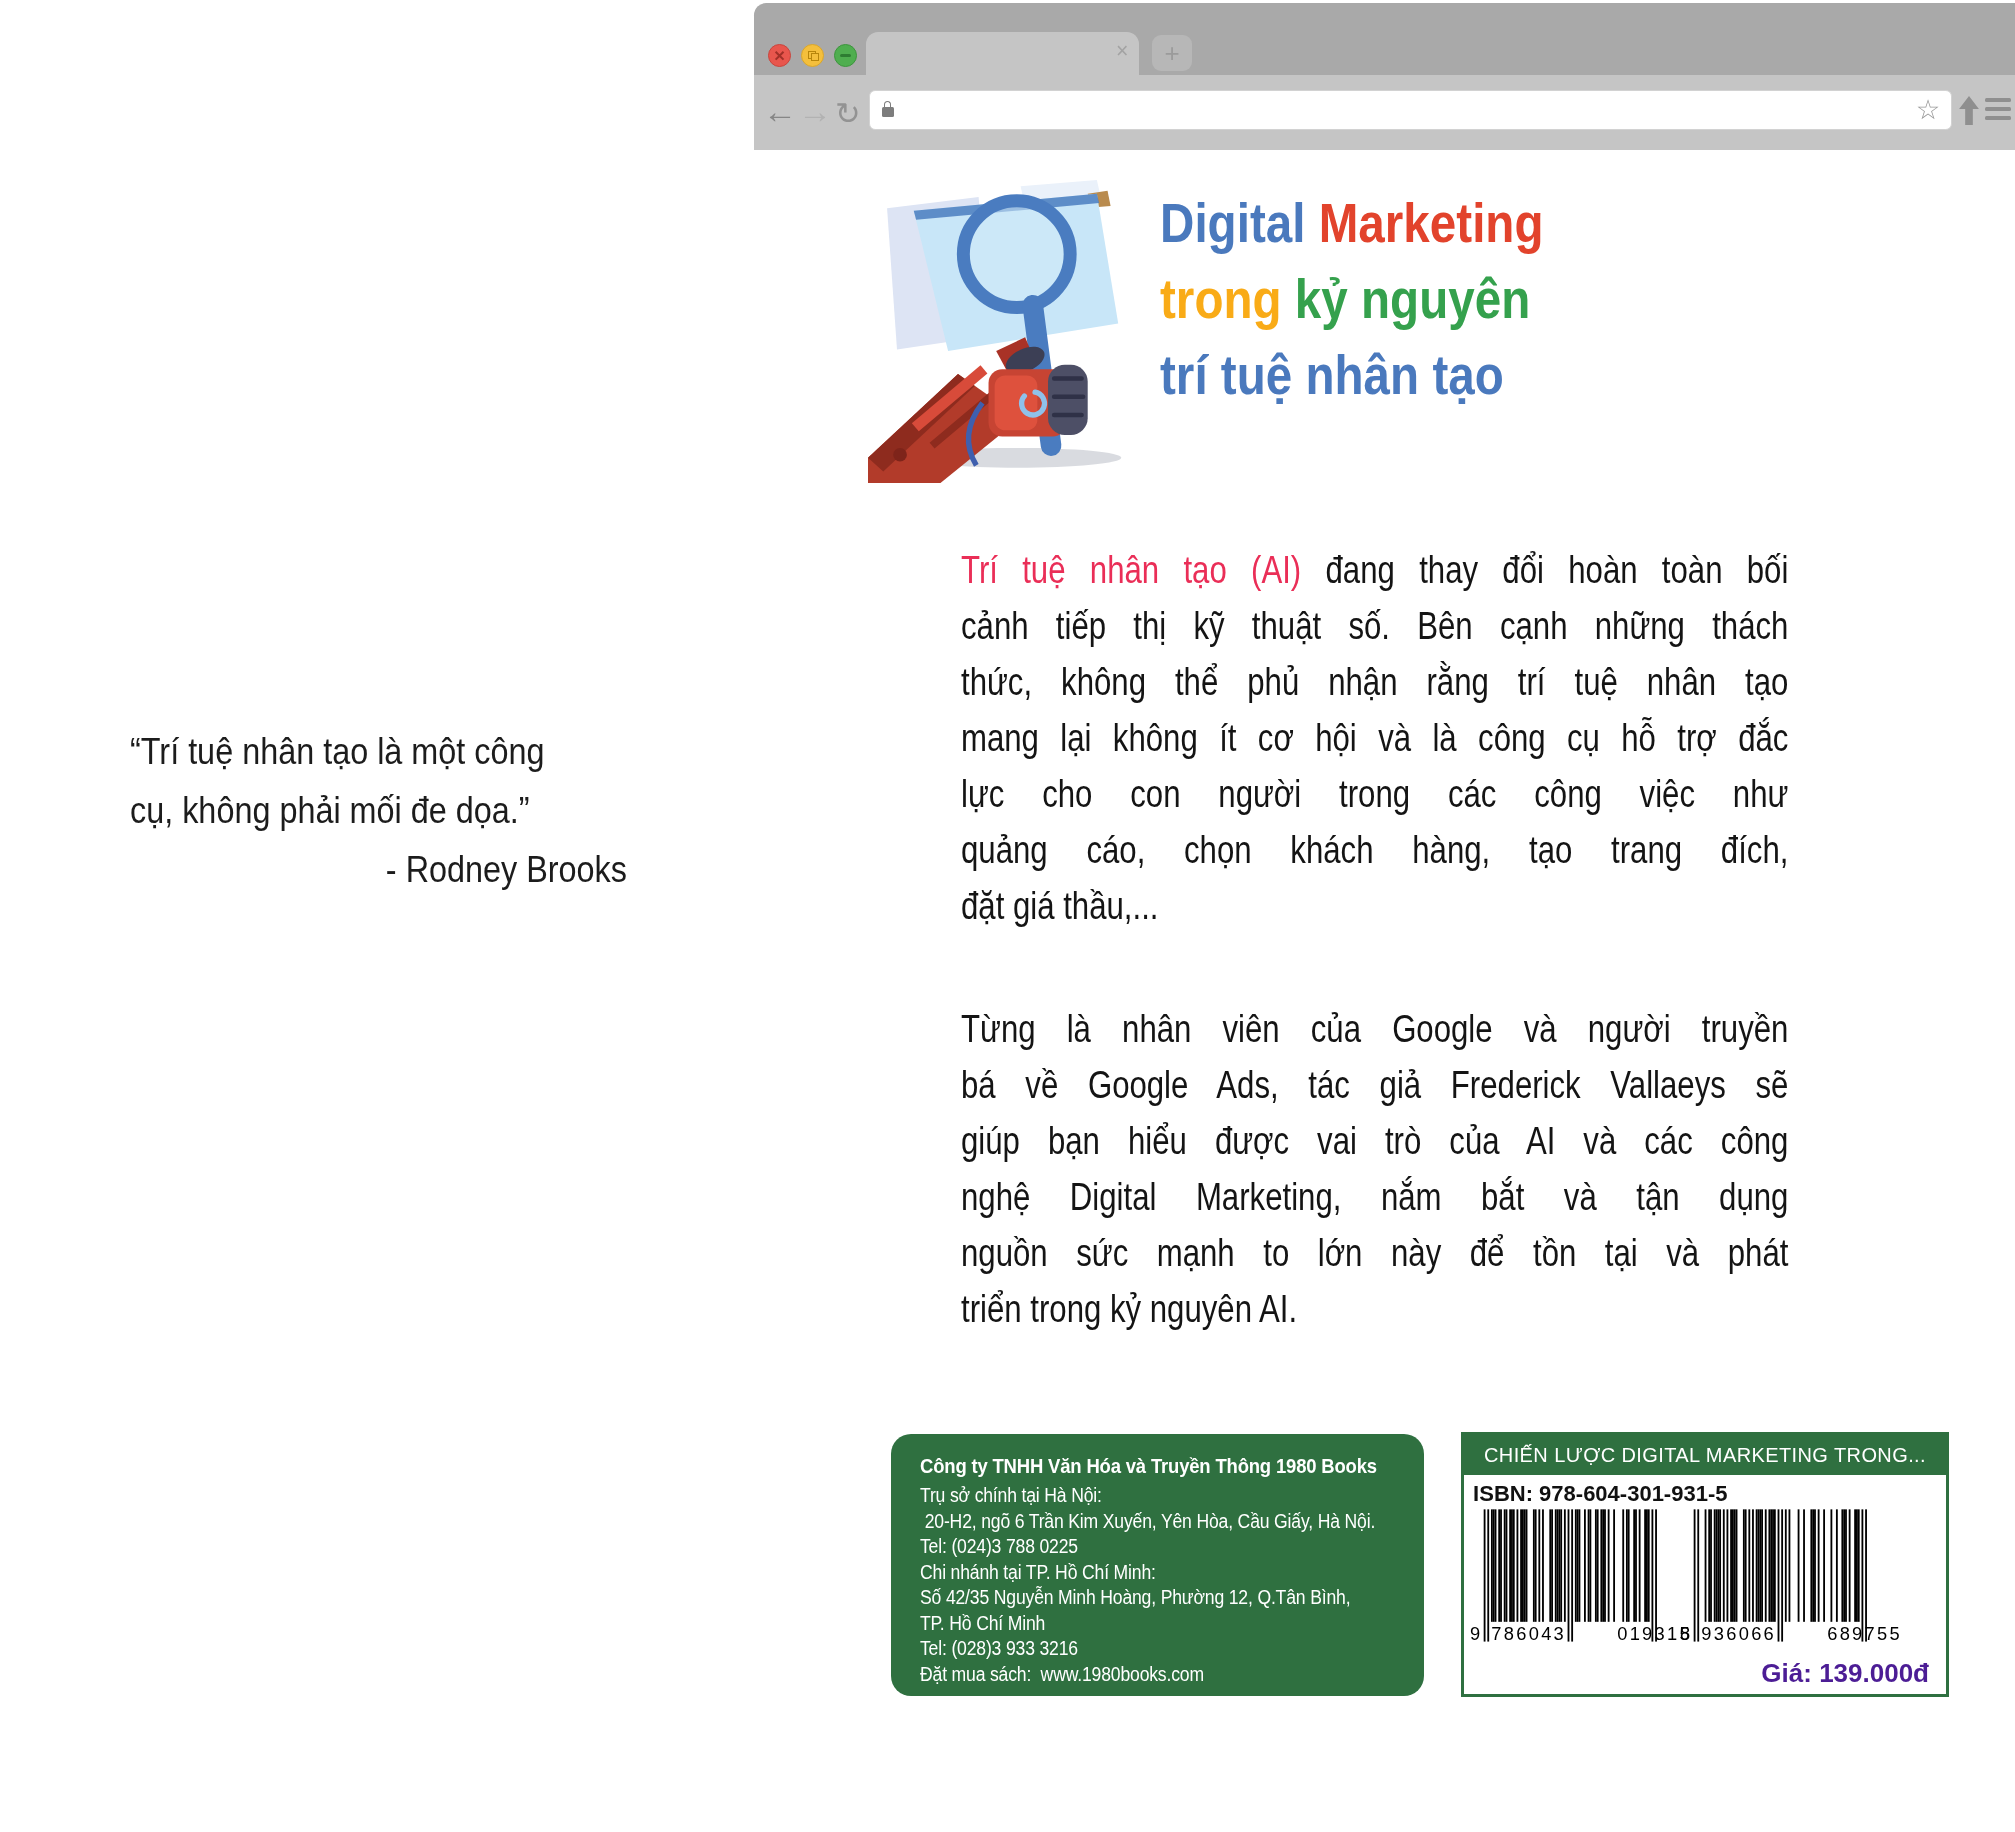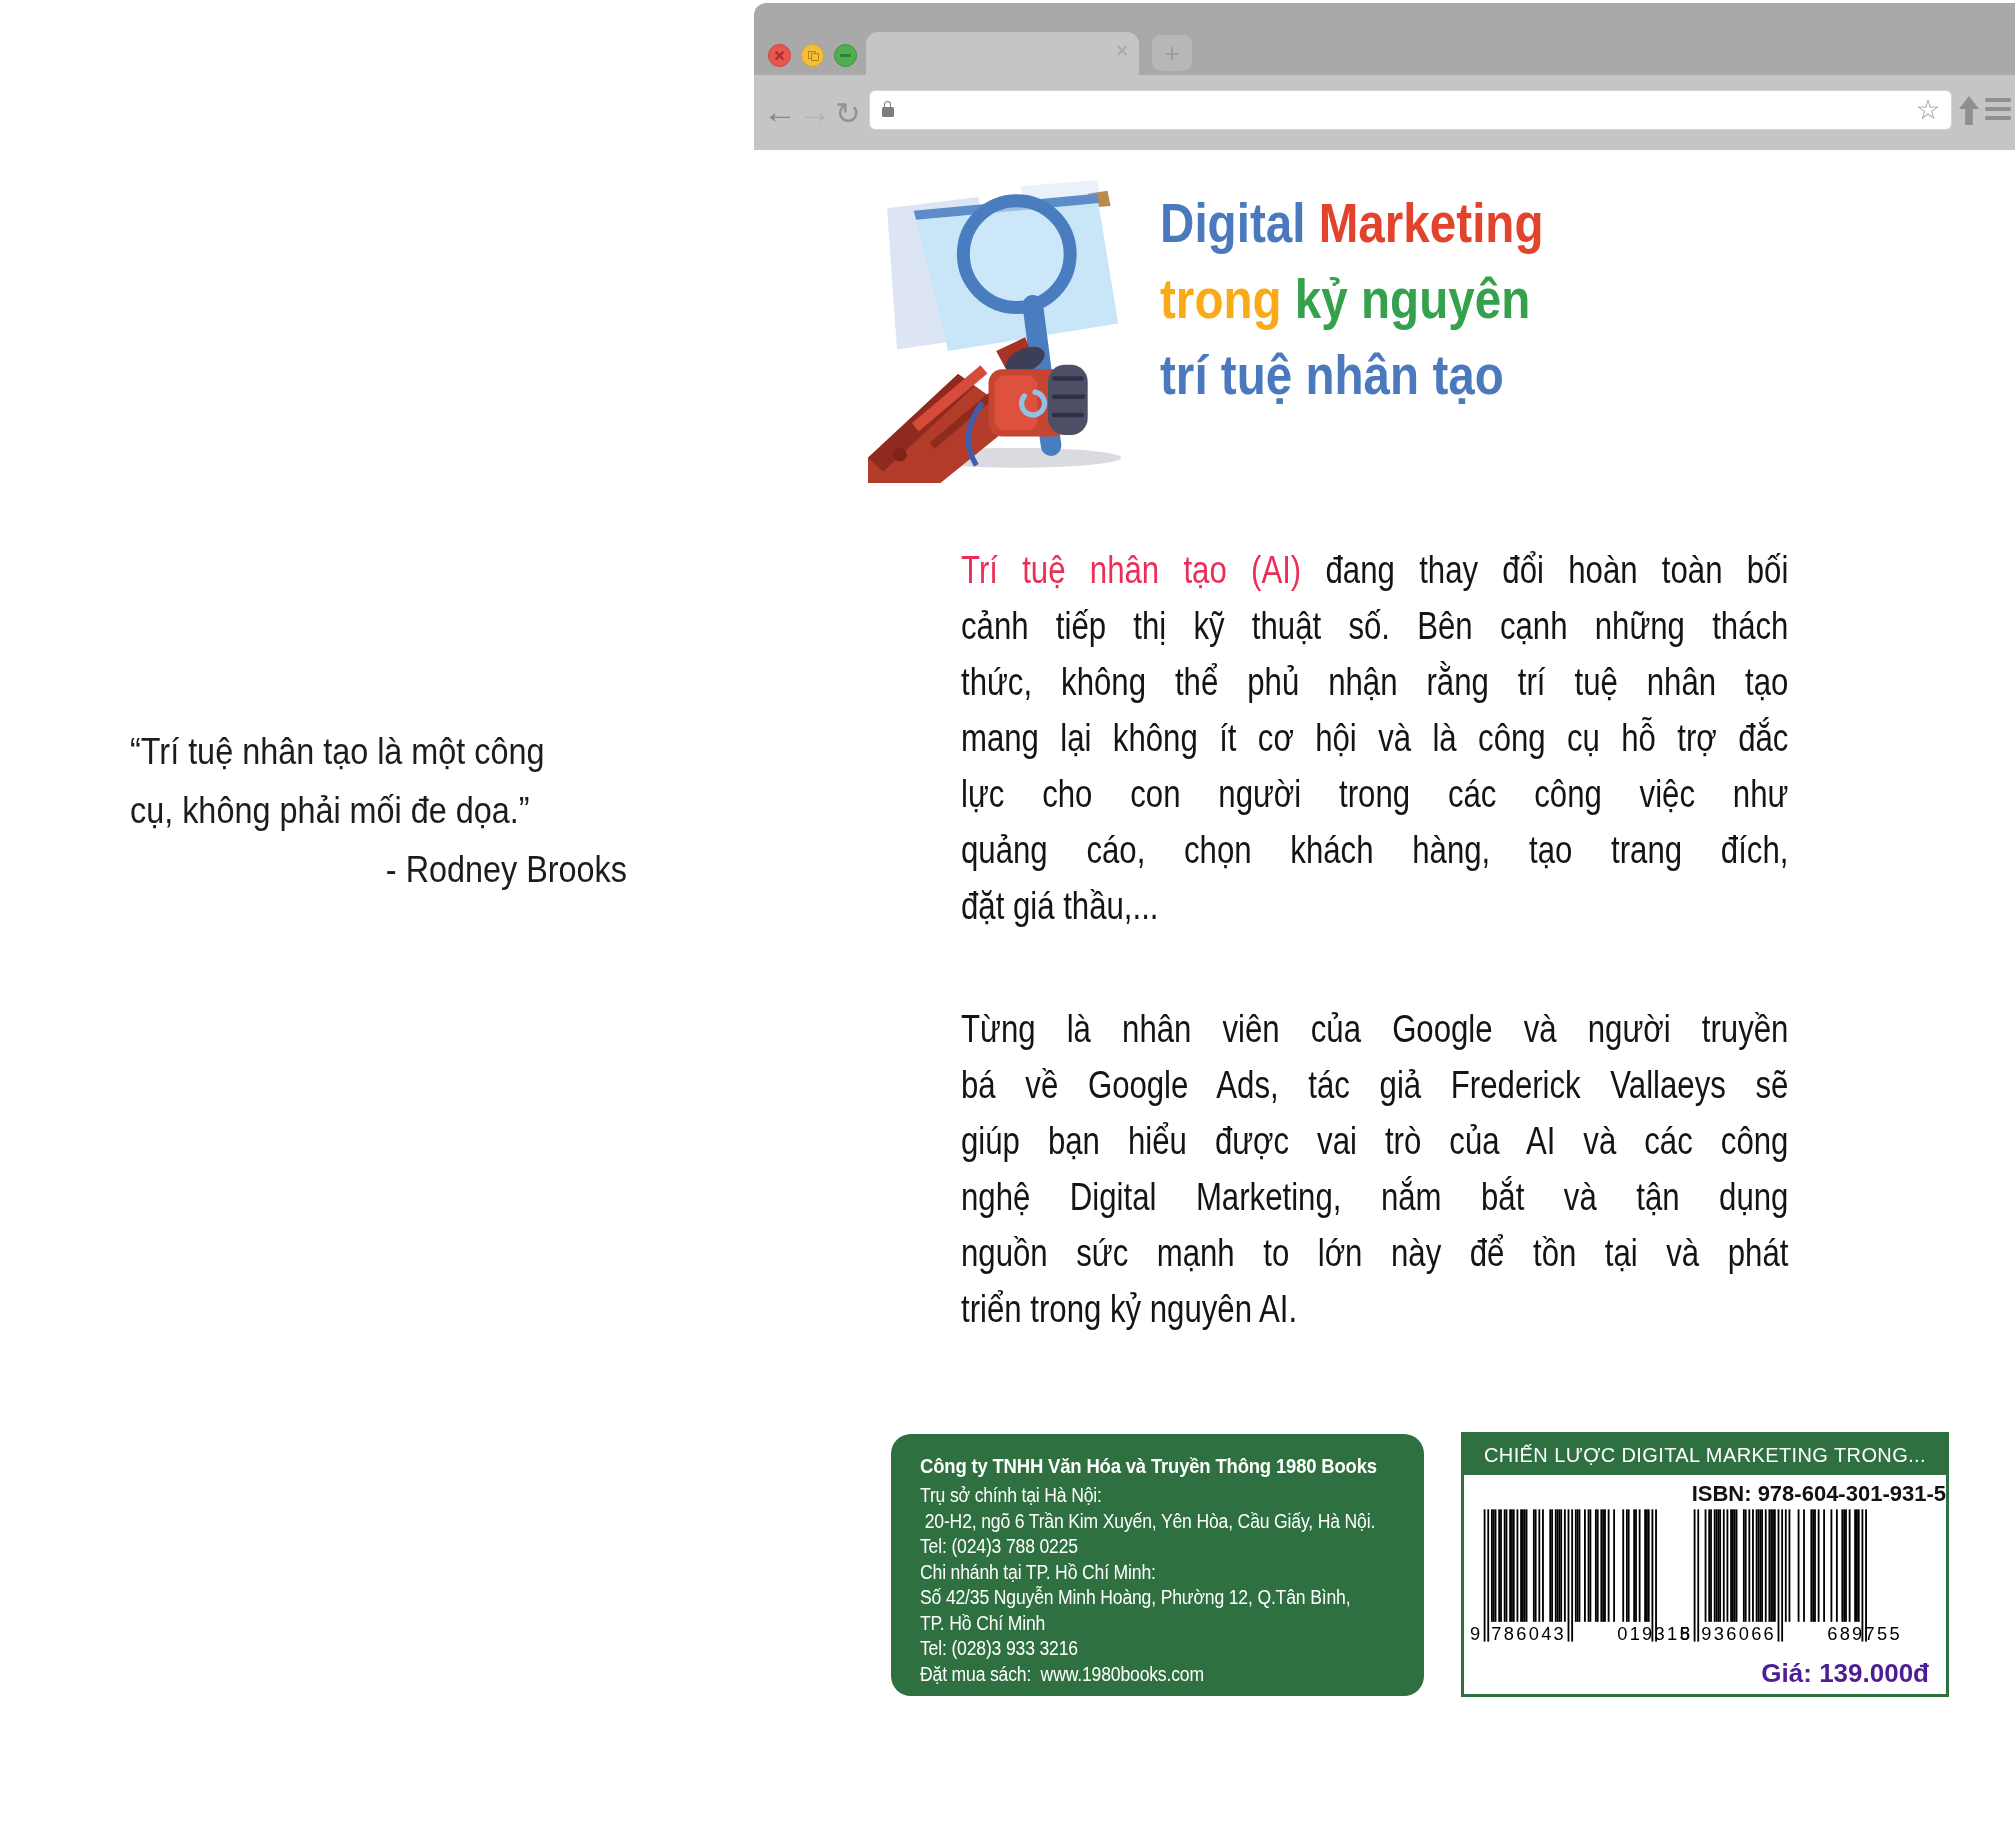--- a/index.html
+++ b/index.html
@@ -68,21 +68,21 @@
           border-radius:20px;color:#ffffff;box-sizing:border-box;padding:20px 0 0 29px;overflow:hidden;}
   .pub-inner{width:544px;transform:scaleX(0.88);transform-origin:left top;}
   .pub-title{font-size:21px;font-weight:bold;line-height:24.4px;margin-bottom:4.6px;white-space:pre;letter-spacing:-0.2px;}
   .pub-line{font-size:20px;line-height:25.5px;white-space:pre;letter-spacing:-0.2px;}
 
   
   .bcpanel{position:absolute;left:1461px;top:1432px;width:488px;height:265px;background:#ffffff;
            border:3.8px solid #2f7040;box-sizing:border-box;}
   .bc-header{height:40px;background:#2f7040;color:#ffffff;font-size:20px;display:flex;
              align-items:center;justify-content:center;white-space:pre;letter-spacing:0.4px;}
-  .bc-isbn{font-size:22px;font-weight:bold;margin:6.1px 0 1.5px 9.1px;text-align:right;}
+  .bc-isbn{font-size:22px;font-weight:bold;margin:6.1px 0 1.5px 9.1px;}
   .bc-row{display:flex;margin-top:1.5px;}
   .barcode{position:relative;width:190px;height:139px;}
   .barcode.first{margin-left:6.1px;}
   .barcode.second{margin-left:20px;}
   .barcode svg rect{fill:#000;}
   .bc-num{position:absolute;font-size:18.3px;color:#000;top:114px;}
   .bc-lead{left:0px;}
   .bc-g1{left:19px;width:77px;text-align:right;letter-spacing:2.3px;}
   .bc-g2{left:105px;width:77px;text-align:center;letter-spacing:2.3px;margin-left:41px;}
   .bc-price{position:absolute;right:17px;bottom:4.6px;font-size:26px;font-weight:bold;color:#4c1d95;}

